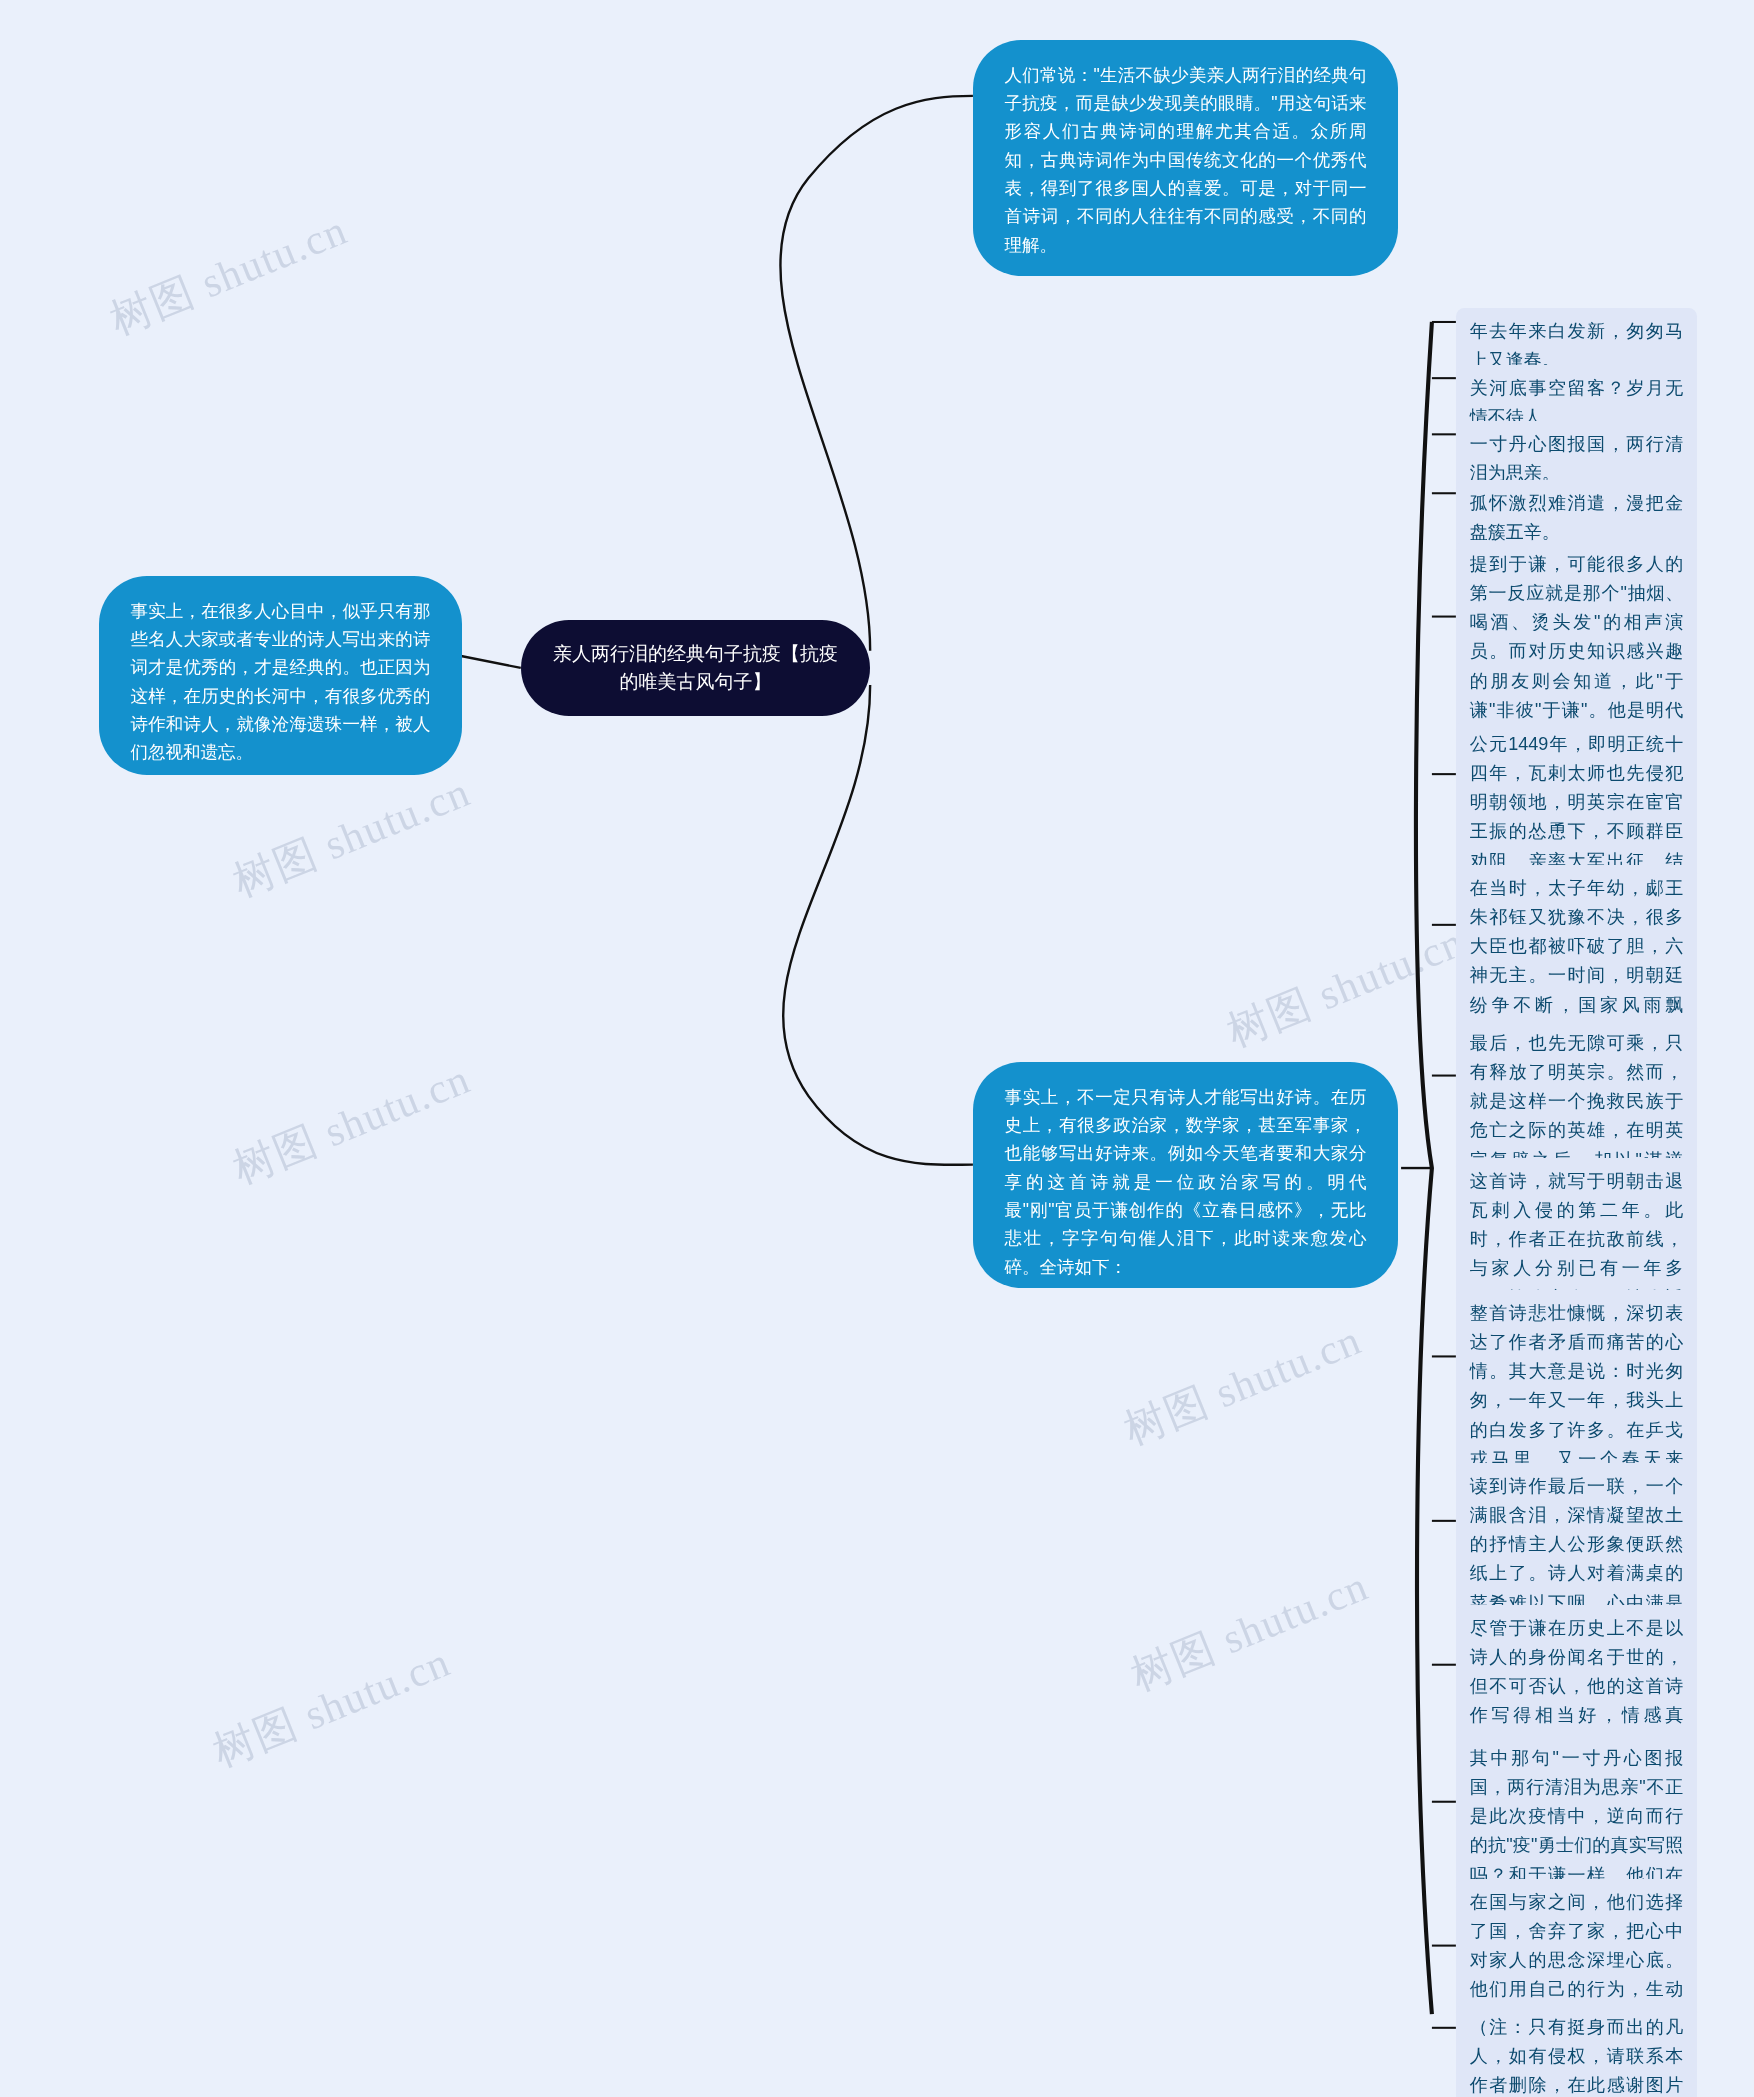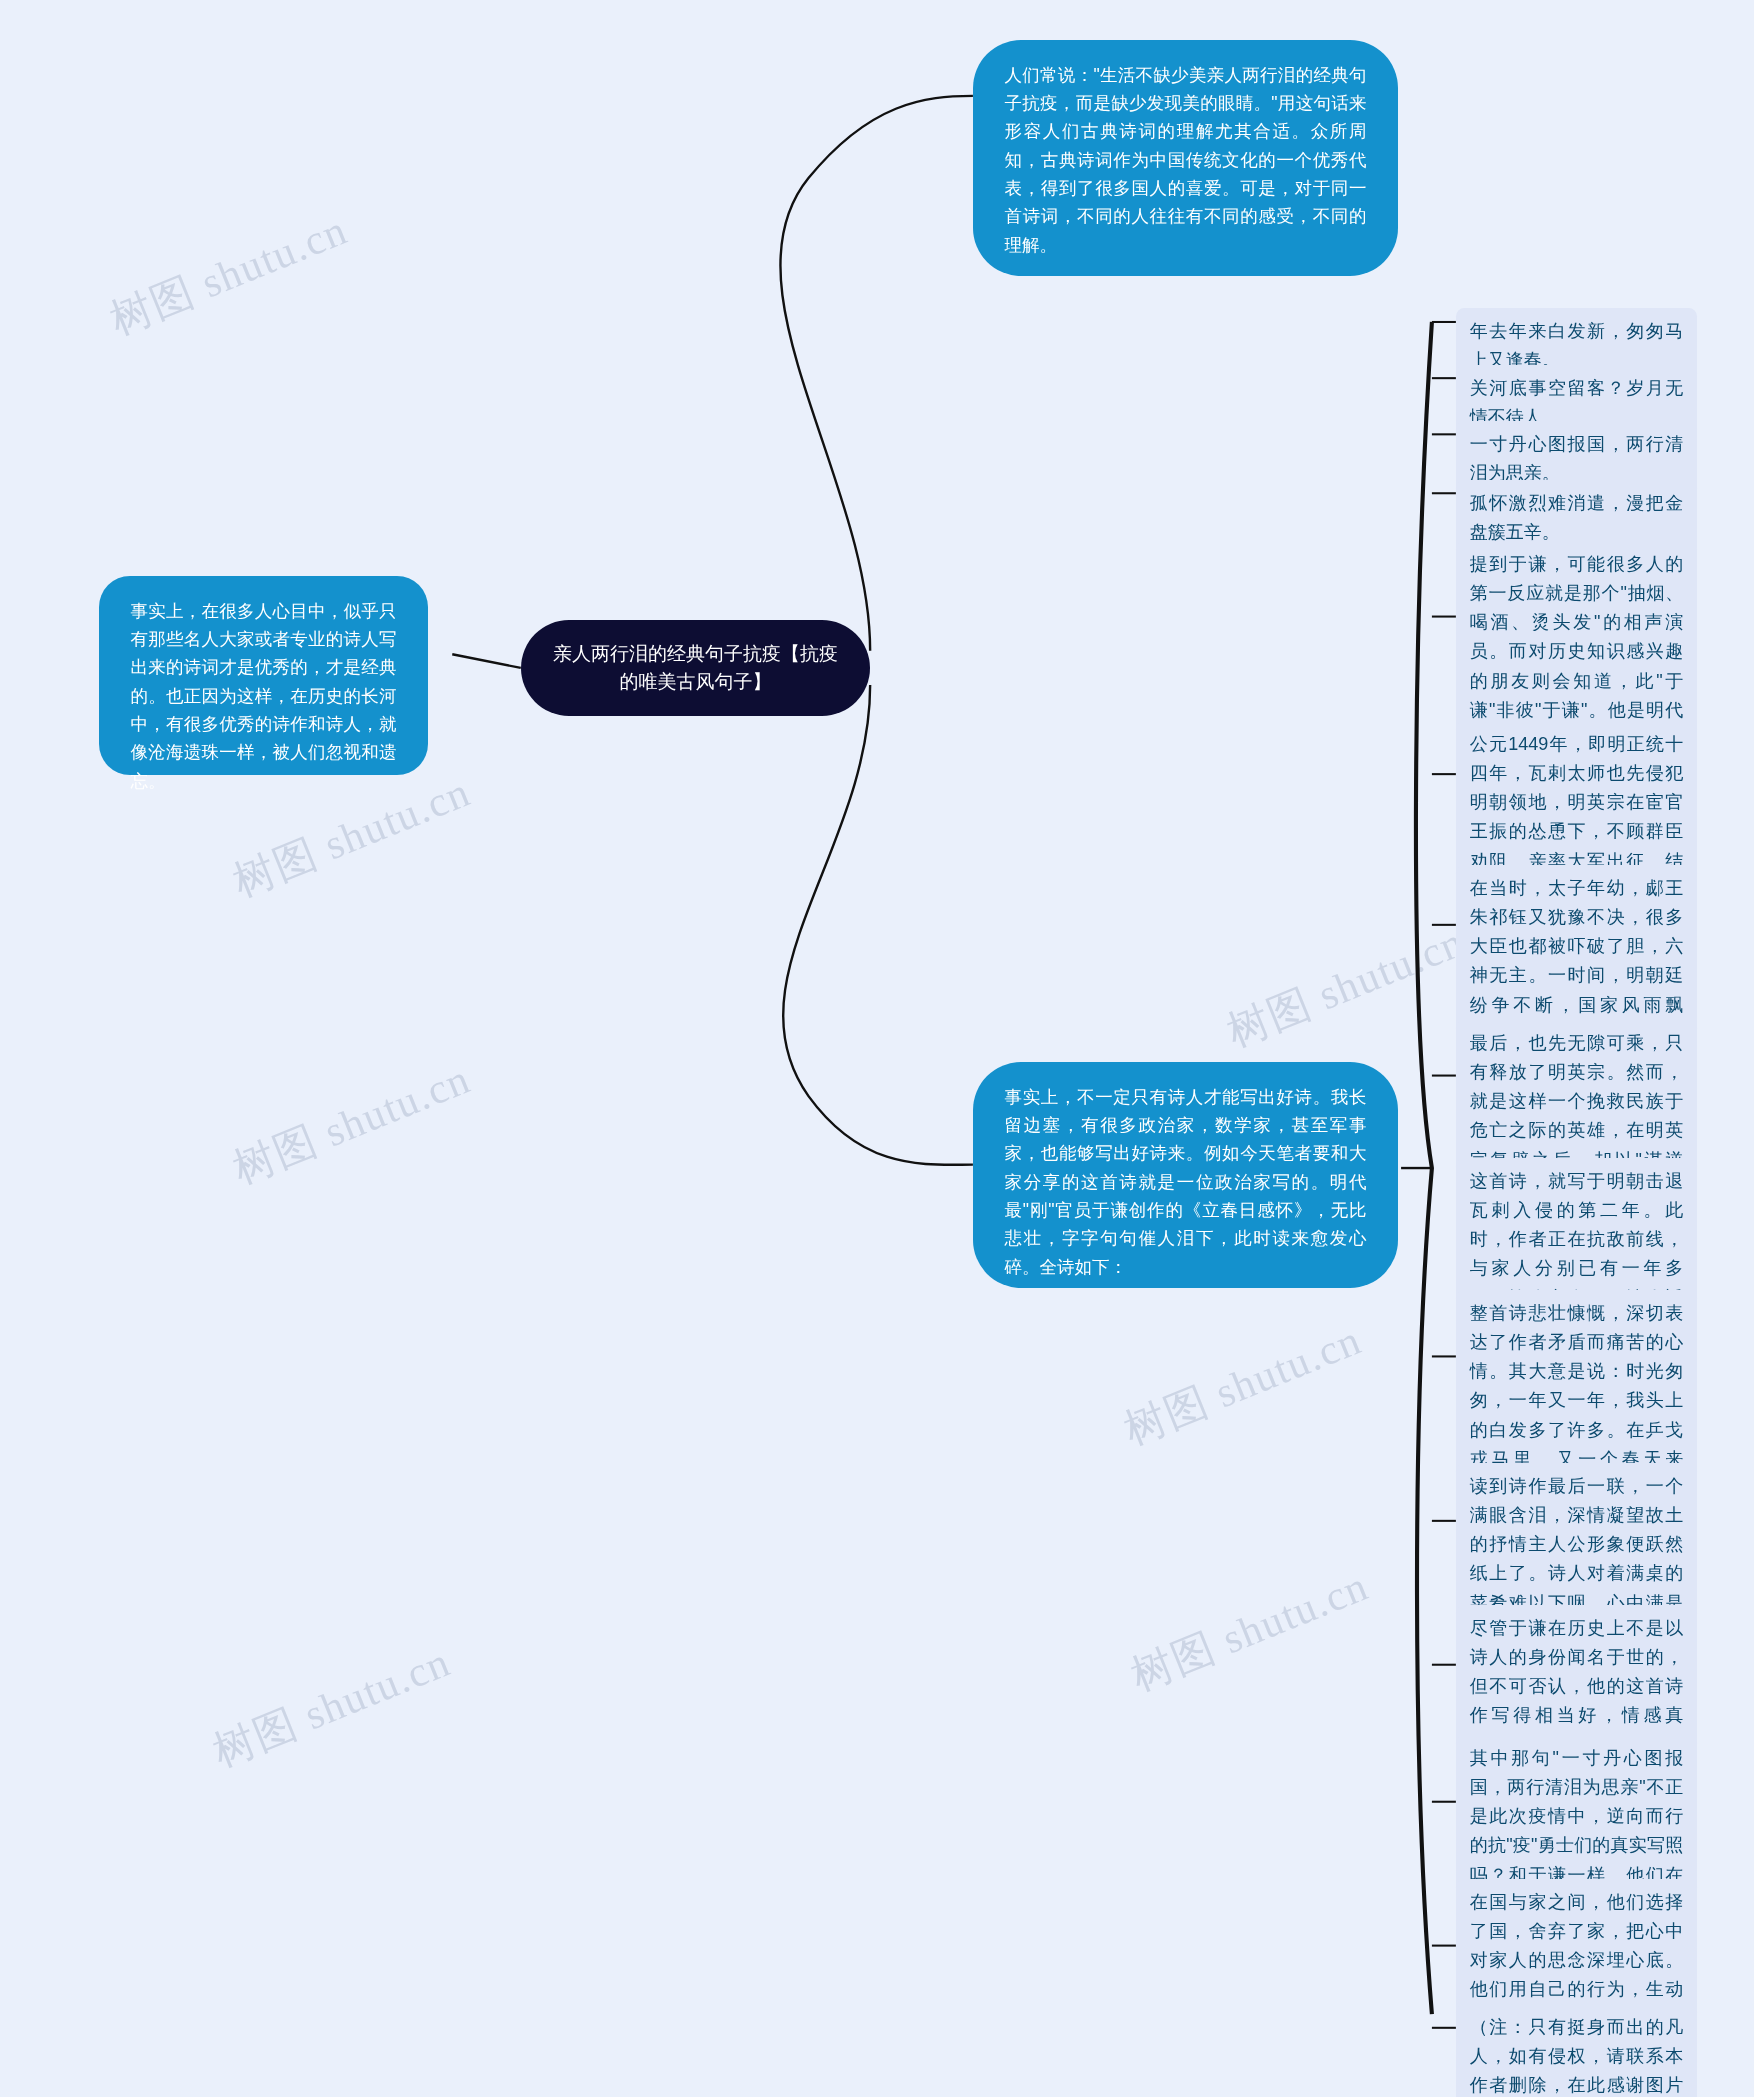--- a/index.html
+++ b/index.html
@@ -124,23 +124,23 @@
     <path d="M2090 2430 L2125 2430" stroke="#111111" stroke-width="3" fill="none"></path>
     <path d="M2090 2630 L2125 2630" stroke="#111111" stroke-width="3" fill="none"></path>
     <path d="M2090 2840 L2125 2840" stroke="#111111" stroke-width="3" fill="none"></path>
     <path d="M2090 2960 L2125 2960" stroke="#111111" stroke-width="3" fill="none"></path>
   </svg>
 
   <div class="node root-node" style="left:521px; top:620px; width:349px; height:96px;">亲人两行泪的经典句子抗疫【抗疫的唯美古风句子】</div>
 
   <div class="node blue-node" style="left:973px; top:40px; width:425px; height:236px;">人们常说："生活不缺少美亲人两行泪的经典句子抗疫，而是缺少发现美的眼睛。"用这句话来形容人们古典诗词的理解尤其合适。众所周知，古典诗词作为中国传统文化的一个优秀代表，得到了很多国人的喜爱。可是，对于同一首诗词，不同的人往往有不同的感受，不同的理解。</div>
 
-  <div class="node blue-node" style="left:99px; top:576px; width:329px; height:199px;border-radius:31px;">事实上，在很多人心目中，似乎只有那些名人大家或者专业的诗人写出来的诗词才是优秀的，才是经典的。也正因为这样，在历史的长河中，有很多优秀的诗作和诗人，就像沧海遗珠一样，被人们忽视和遗忘。</div>
+  <div class="node blue-node" style="left:99px; top:576px; width:363px; height:199px;">事实上，在很多人心目中，似乎只有那些名人大家或者专业的诗人写出来的诗词才是优秀的，才是经典的。也正因为这样，在历史的长河中，有很多优秀的诗作和诗人，就像沧海遗珠一样，被人们忽视和遗忘。</div>
 
-  <div class="node blue-node" style="left:973px; top:1062px; width:425px; height:226px;">事实上，不一定只有诗人才能写出好诗。我长留边塞，有很多政治家，数学家，甚至军事家，也能够写出好诗来。例如今天笔者要和大家分享的这首诗就是一位政治家写的。明代最"刚"官员于谦创作的《立春日感怀》，无比悲壮，字字句句催人泪下，此时读来愈发心碎。全诗如下：</div>
+  <div class="node blue-node" style="left:973px; top:1062px; width:425px; height:226px;">事实上，不一定只有诗人才能写出好诗。在历史上，有很多政治家，数学家，甚至军事家，也能够写出好诗来。例如今天笔者要和大家分享的这首诗就是一位政治家写的。明代最"刚"官员于谦创作的《立春日感怀》，无比悲壮，字字句句催人泪下，此时读来愈发心碎。全诗如下：</div>
 
   <div class="node leaf-node" style="left:1456px; top:308px; width:241px;">年去年来白发新，匆匆马上又逢春。</div>
   <div class="node leaf-node" style="left:1456px; top:365px; width:241px;">关河底事空留客？岁月无情不待人。</div>
   <div class="node leaf-node" style="left:1456px; top:421px; width:241px;">一寸丹心图报国，两行清泪为思亲。</div>
   <div class="node leaf-node" style="left:1456px; top:480px; width:241px;">孤怀激烈难消遣，漫把金盘簇五辛。</div>
 
   <div class="node leaf-node" style="left:1456px; top:541px; width:241px;">提到于谦，可能很多人的第一反应就是那个"抽烟、喝酒、烫头发"的相声演员。而对历史知识感兴趣的朋友则会知道，此"于谦"非彼"于谦"。他是明代的一位著名历史人物，明朝名臣，著名政治家，民族英雄。历史上，发生在明朝初期的著名的"北京保卫战"就是于谦领导的。此外，于谦的诗作也写得很不错，例如著名的《石灰吟》。</div>
   <div class="node leaf-node" style="left:1456px; top:721px; width:241px;">公元1449年，即明正统十四年，瓦剌太师也先侵犯明朝领地，明英宗在宦官王振的怂恿下，不顾群臣劝阻，亲率大军出征。结果，明军兵败土木堡，明英宗被擒。这就是历史上著名的"土木堡之变"。而后，瓦剌以明英宗为要挟，兵临北京城下，逼迫明朝投降。</div>
   <div class="node leaf-node" style="left:1456px; top:865px; width:241px;">在当时，太子年幼，郕王朱祁钰又犹豫不决，很多大臣也都被吓破了胆，六神无主。一时间，明朝廷纷争不断，国家风雨飘摇。在这个危难时刻，主持兵部工作的于谦勇敢地站了出来，力挽狂澜，以"社稷为重，君为轻"为由，打碎了也先的阴谋，作出了明史上最"刚"的决断。</div>
   <div class="node leaf-node" style="left:1456px; top:1020px; width:241px;">最后，也先无隙可乘，只有释放了明英宗。然而，就是这样一个挽救民族于危亡之际的英雄，在明英宗复辟之后，却以"谋逆罪"被诛杀，真是令人嘘唏。于谦忠正刚直，正气凛然，自土木堡事变以后，发誓与国家共存亡。身为统帅，他经常住在值班的地方，整月不回家。</div>

